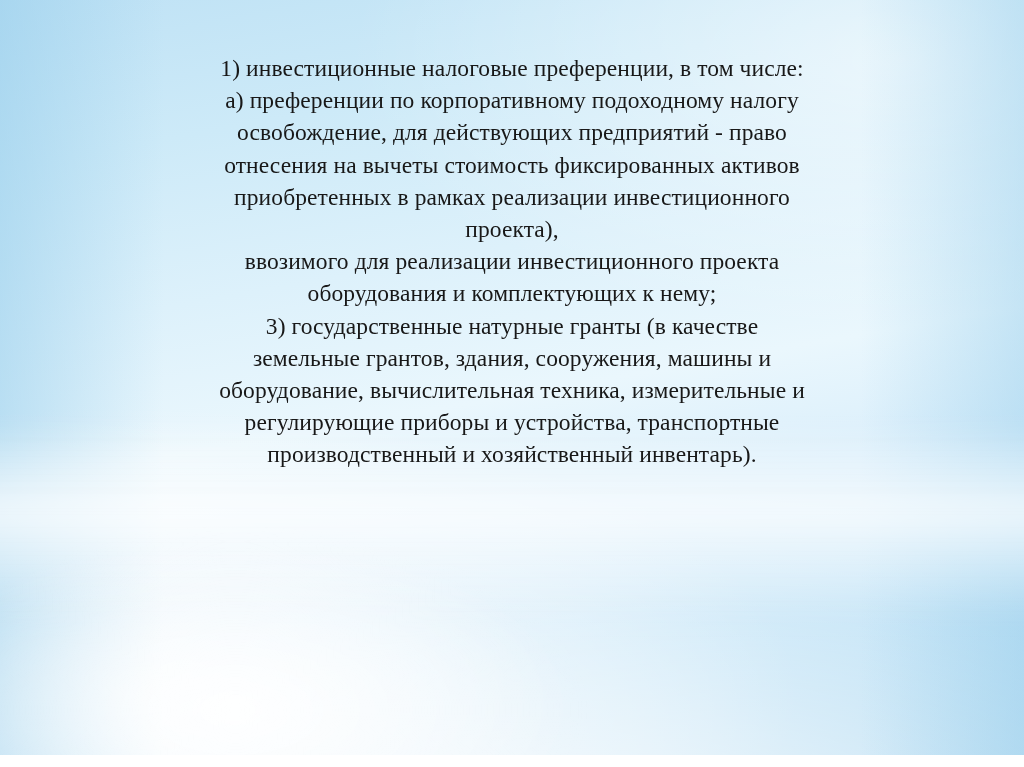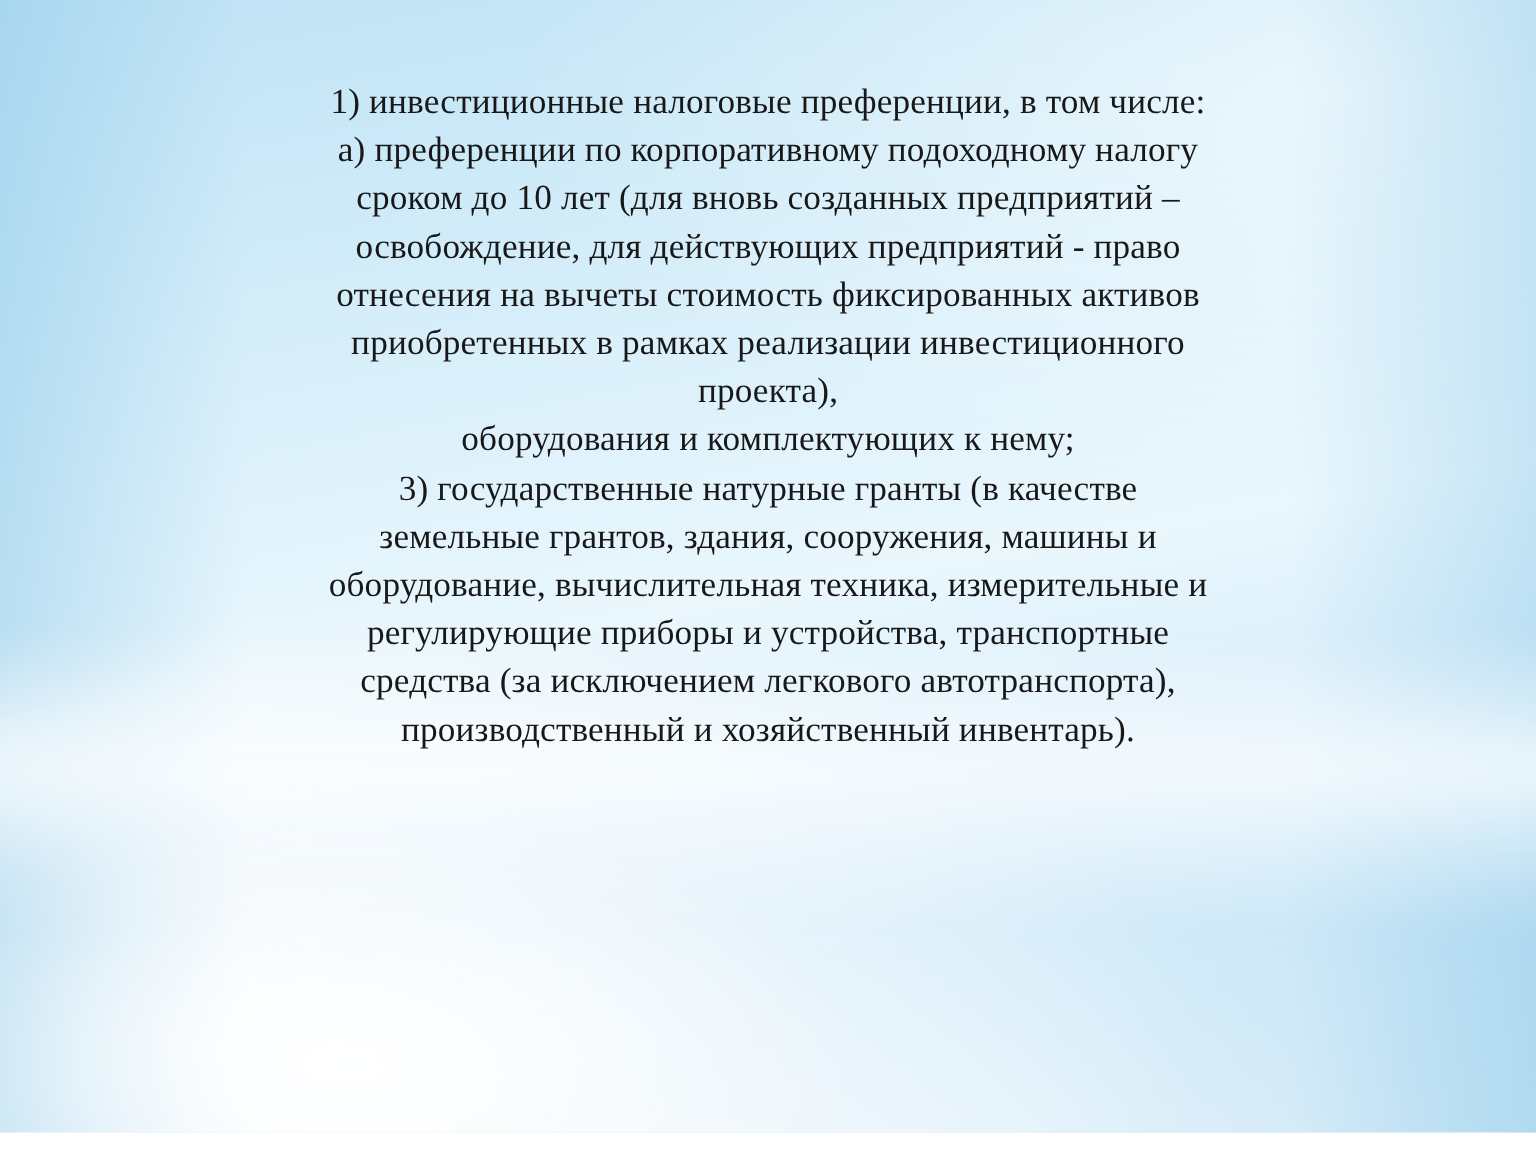--- a/index.html
+++ b/index.html
@@ -79,26 +79,25 @@
 
 <div class="slide">
   <div class="edge-tint-left"></div>
   <div class="edge-tint-right"></div>
   <div class="glow-band"></div>
   <div class="glow-corner"></div>
 
   <div class="content">
     <p>1) инвестиционные налоговые преференции, в том числе:</p>
     <p>а) преференции по корпоративному подоходному налогу</p>
-    <p>сроком до 10 лет (для вновь созданных предприятий –</p>
     <p>освобождение, для действующих предприятий - право</p>
     <p>отнесения на вычеты стоимость фиксированных активов</p>
     <p>приобретенных в рамках реализации инвестиционного</p>
     <p>проекта),</p>
+    <p>ввозимого для реализации инвестиционного проекта</p>
     <p>оборудования и комплектующих к нему;</p>
     <p>3) государственные натурные гранты (в качестве</p>
     <p>земельные грантов, здания, сооружения, машины и</p>
     <p>оборудование, вычислительная техника, измерительные и</p>
     <p>регулирующие приборы и устройства, транспортные</p>
-    <p>средства (за исключением легкового автотранспорта),</p>
     <p>производственный и хозяйственный инвентарь).</p>
   </div>
 </div>
 
 </body></html>

